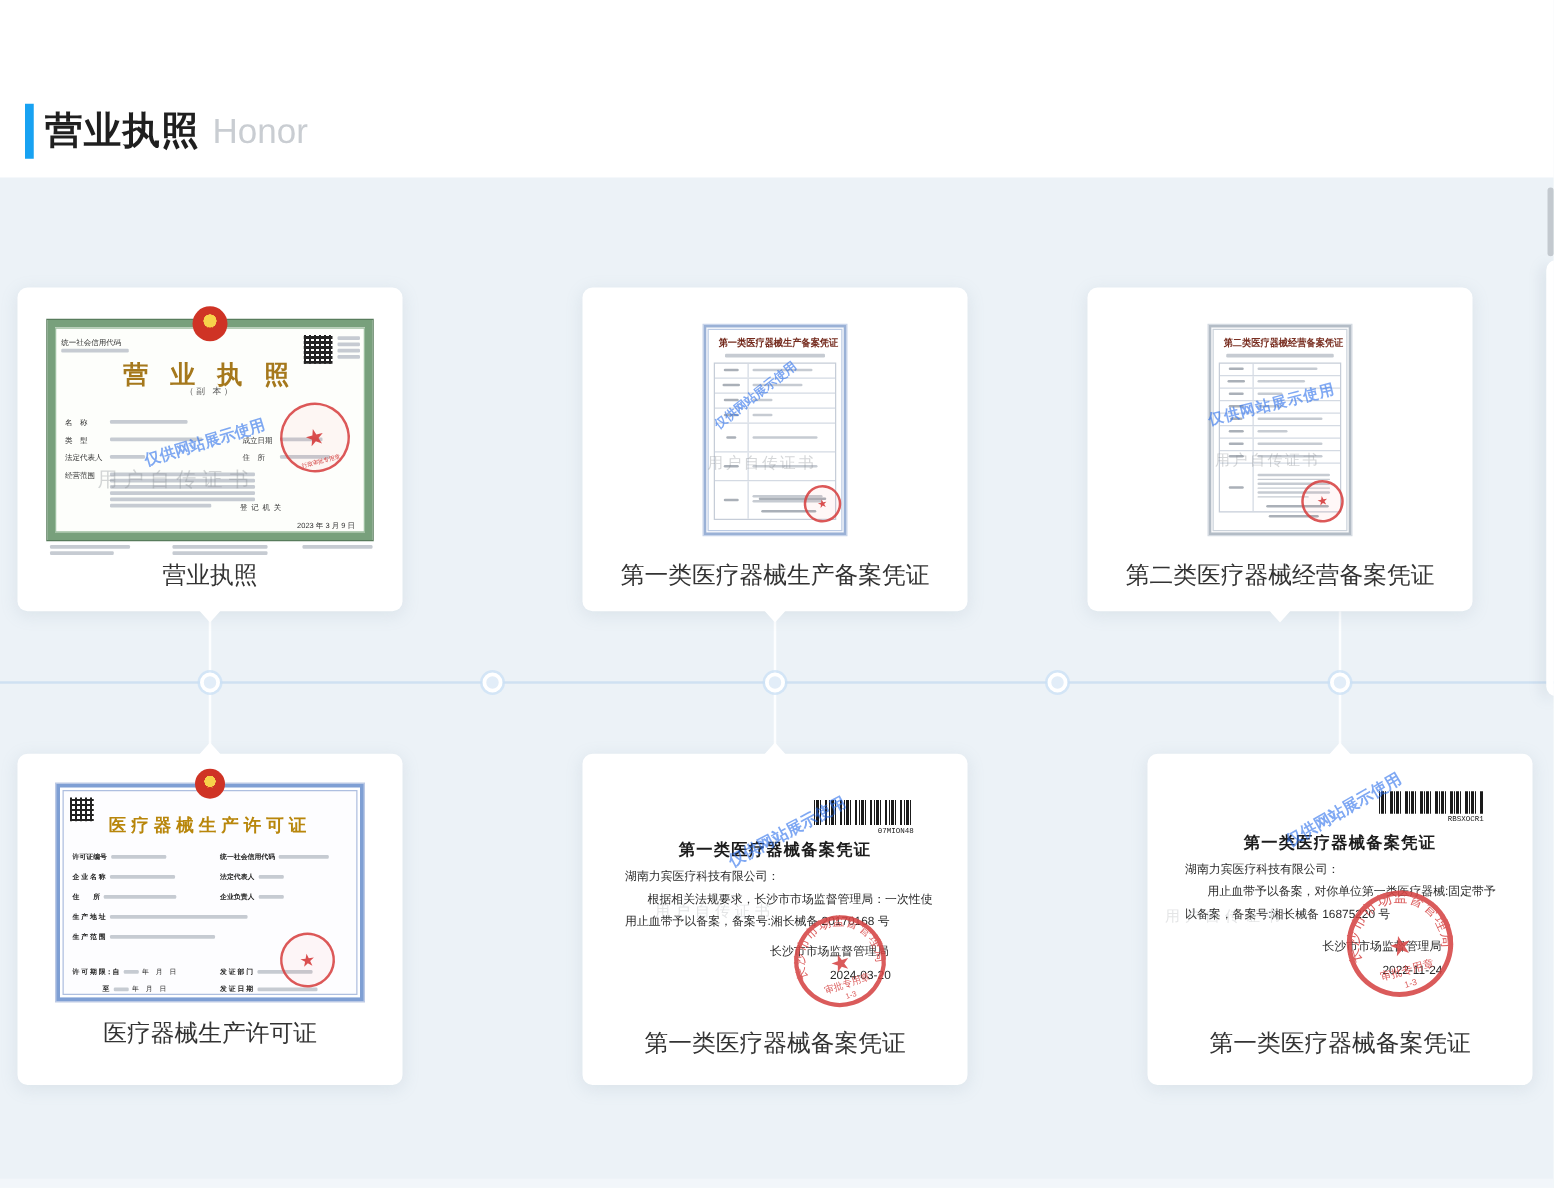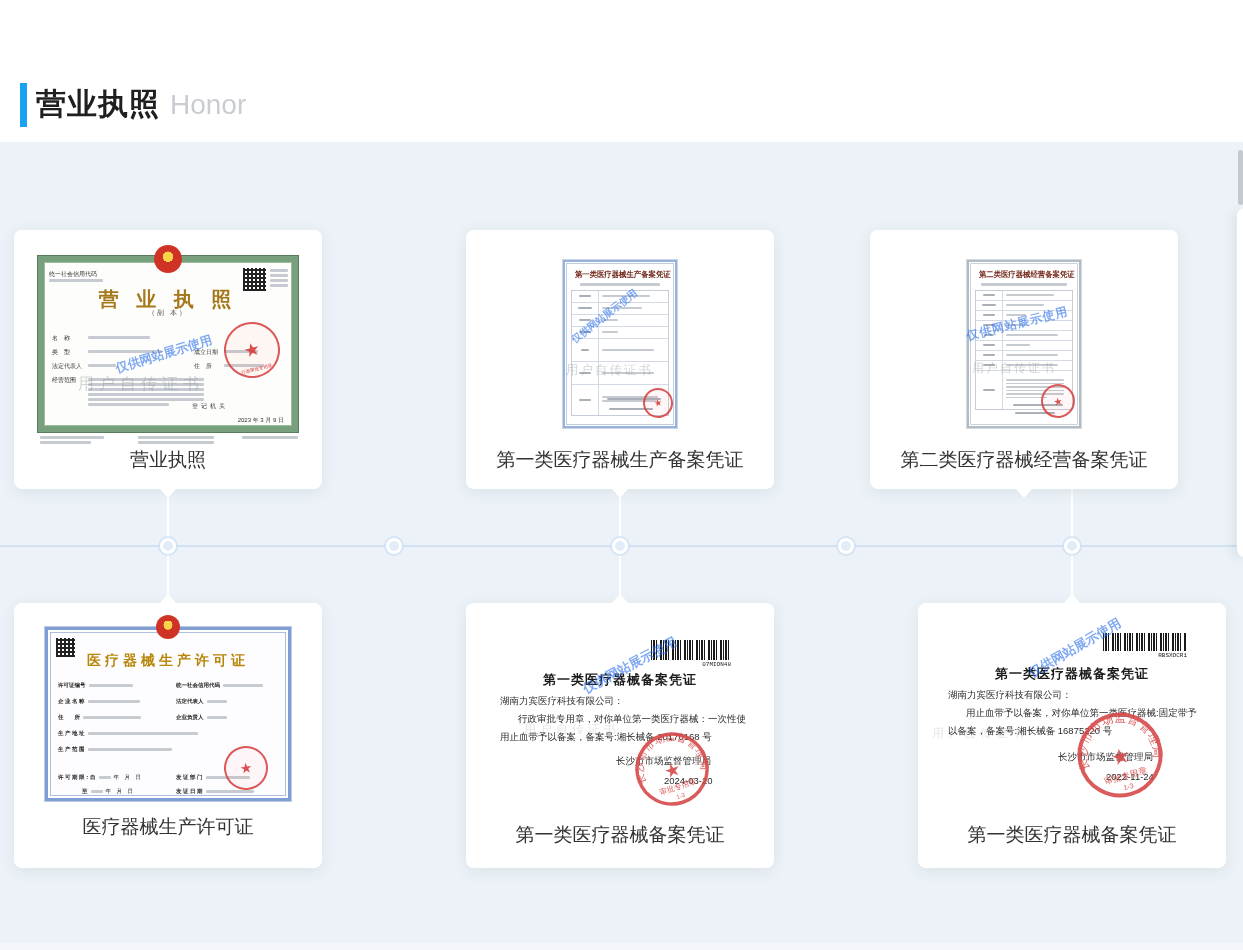--- a/index.html
+++ b/index.html
@@ -388,21 +388,21 @@
   </div>
   <div class="card-label" style="bottom:28px;">医疗器械生产许可证</div>
 </div>
 
 <div class="card row2" style="left:466px;">
   <div class="notch notch-up"></div>
   <div class="abs barcode" style="left:185px;top:37px;width:80px;height:20px;"></div>
   <div class="abs bc-code" style="left:185px;top:58px;width:80px;">07MION48</div>
   <div class="doc-title" style="top:68px;">第一类医疗器械备案凭证</div>
   <div class="doc-line" style="left:34px;top:92px;">湖南力宾医疗科技有限公司：</div>
-  <div class="doc-line" style="left:52px;top:110px;">行政审批专用章，对你单位第一类医疗器械：一次性使</div>
+  <div class="doc-line" style="left:52px;top:110px;">根据相关法规要求，长沙市市场监督管理局：一次性使</div>
   <div class="doc-line" style="left:34px;top:128px;">用止血带予以备案，备案号:湘长械备 20170168 号</div>
   <div class="doc-line" style="left:150px;top:152px;">长沙市市场监督管理局</div>
   <div class="doc-line" style="left:198px;top:172px;">2024-03-20</div>
   <svg class="seal-svg" style="left:168px;top:128px;width:76px;height:76px;transform:rotate(-18deg);" viewBox="0 0 100 100">
     <defs>
         <path id="arc5" d="M 14 62 A 38 38 0 1 1 86 62"></path>
       </defs>
     <circle cx="50" cy="50" r="46" fill="none" stroke="#d64545" stroke-width="4.5"></circle>
     <text font-size="13" fill="#d64545" letter-spacing="1"><textPath href="#arc5" startOffset="4%">长沙市市场监督管理局</textPath></text>
     <text x="50" y="60" text-anchor="middle" font-size="24" fill="#d64545">★</text>

